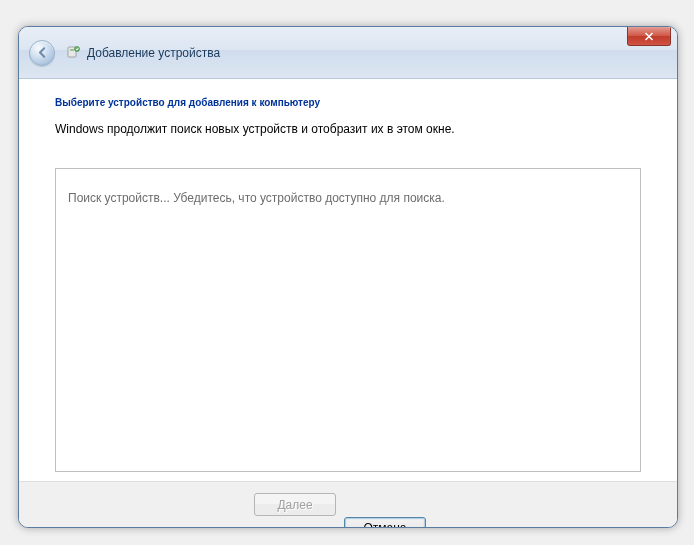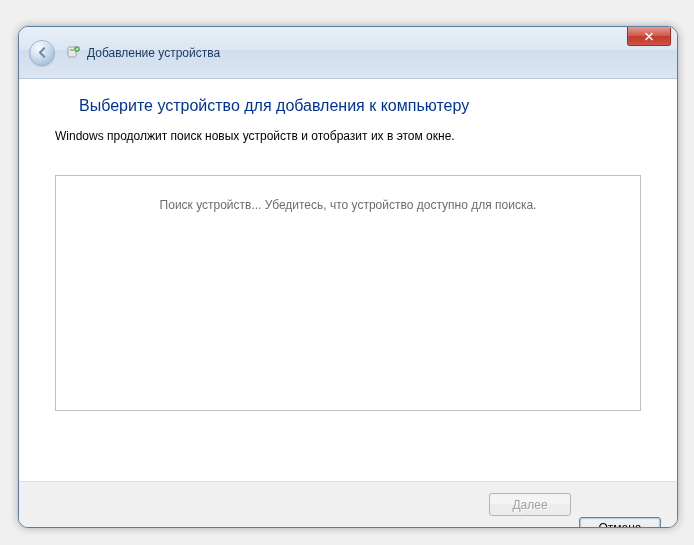--- a/index.html
+++ b/index.html
@@ -76,52 +76,50 @@
       box-shadow: inset 0 0 1px rgba(255,255,255,0.5);
     }
     .close-button svg { display: block; }
     .content {
       padding: 18px 36px 0 36px;
       background: #fff;
       height: calc(100% - 52px - 46px);
     }
     .heading {
       color: #003399;
-      font-size: 16px;
-      font-weight: 400;
+      font-size: 10px;
+      font-weight: 700;
       margin-bottom: 14px;
-      margin-left: 24px;
     }
     .subtext {
       color: #000;
       font-size: 12px;
       margin-bottom: 32px;
     }
     .device-list {
       border: 1px solid #bfbfbf;
       background: #fff;
-      height: 236px;
+      height: 304px;
       padding: 22px 12px;
-      text-align: center;
     }
     .searching-text {
       color: #6d6d6d;
       font-size: 12px;
     }
     .footer {
       position: absolute;
       bottom: 0;
       left: 0;
       right: 0;
       height: 46px;
       background: #f0f0f0;
       border-top: 1px solid #dfdfdf;
       display: flex;
       align-items: center;
-      justify-content: flex-end;
+      justify-content: center;
       padding-right: 16px;
       gap: 8px;
     }
     .btn {
       min-width: 82px;
       height: 23px;
       font-size: 12px;
       font-family: "Segoe UI", Tahoma, sans-serif;
       border: 1px solid #8e8f8f;
       border-radius: 3px;

